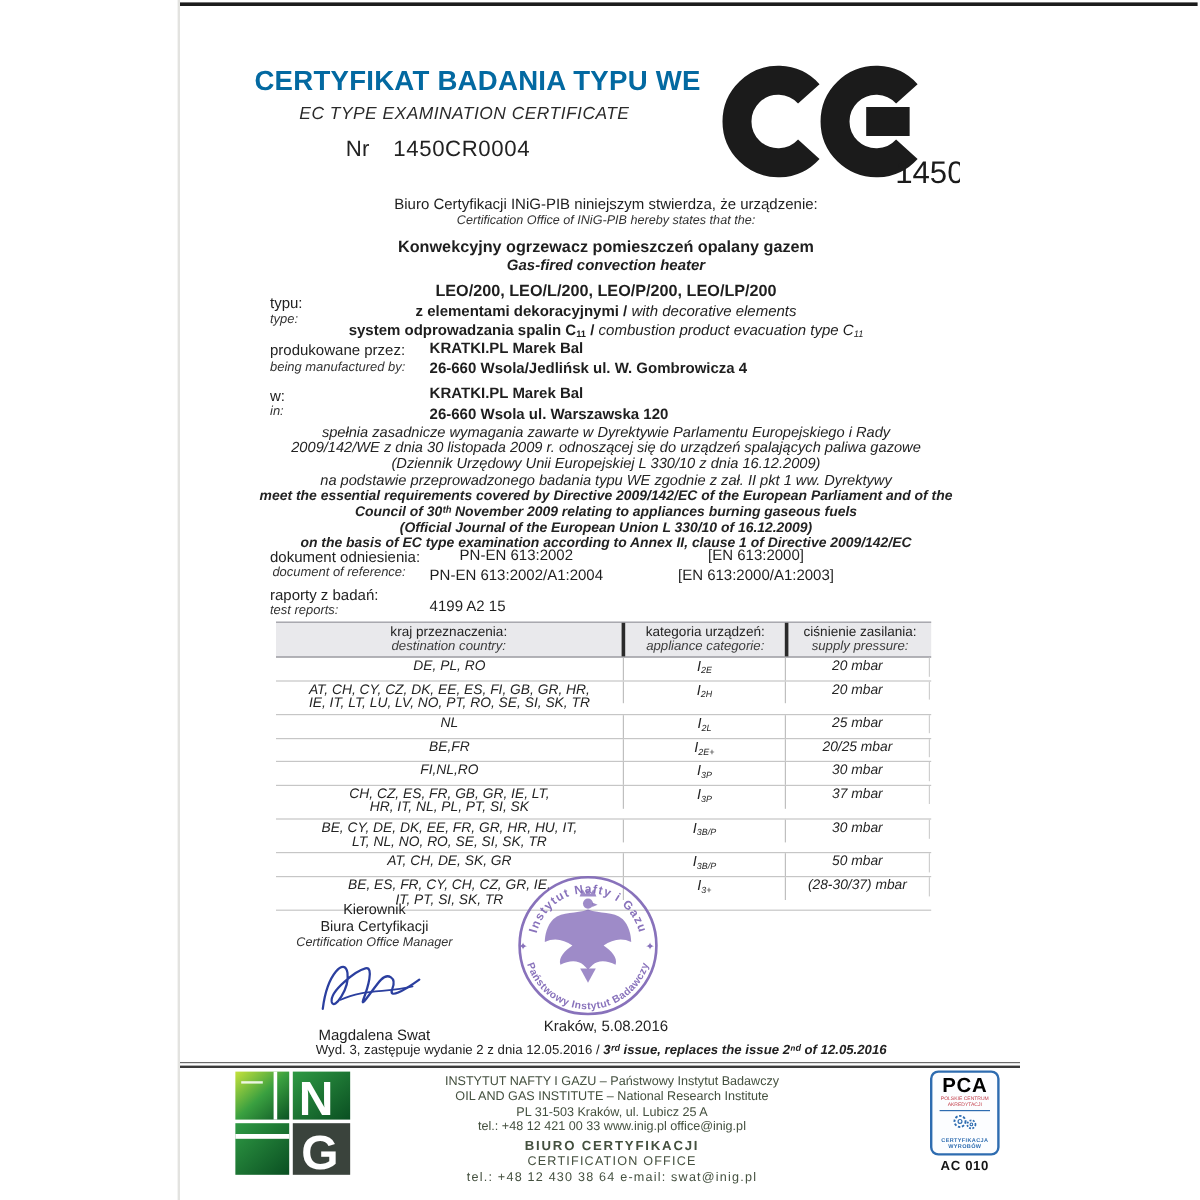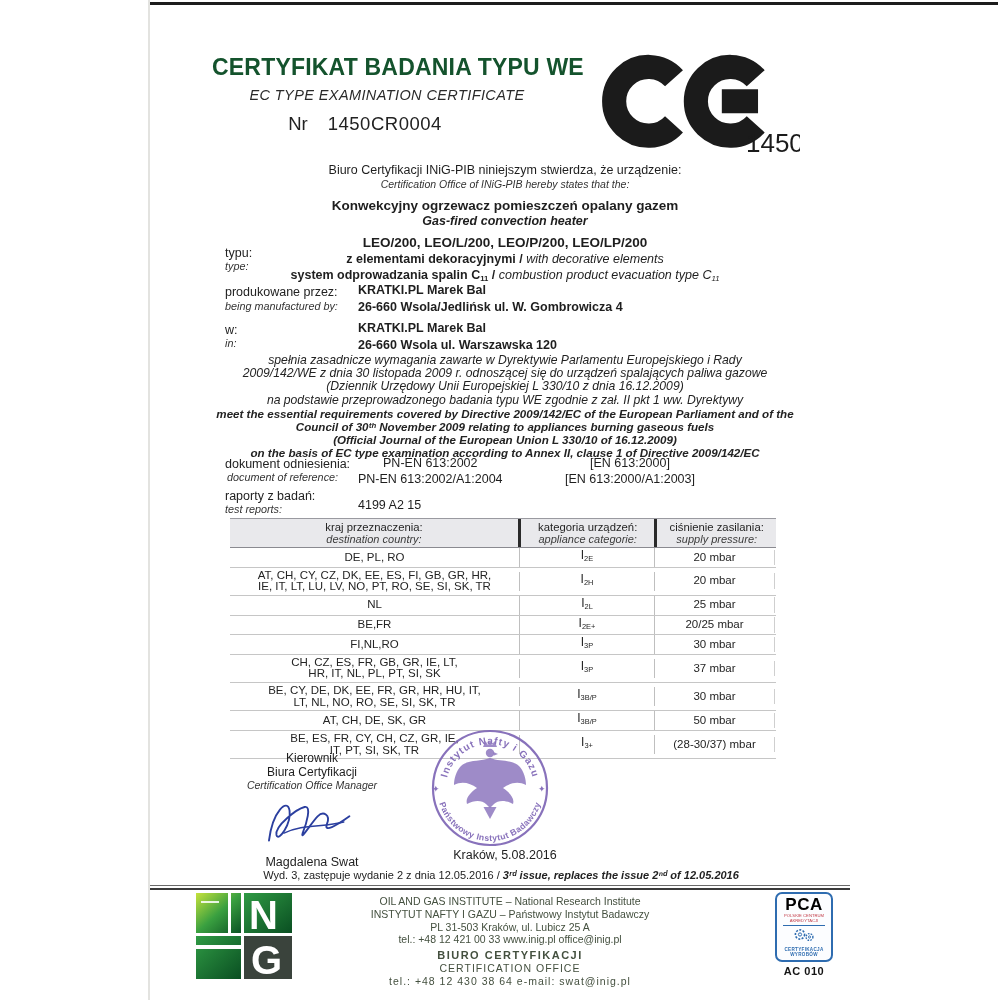--- a/index.html
+++ b/index.html
@@ -8,21 +8,21 @@
   .abs{position:absolute;}
   .c{text-align:center;}
   .b{font-weight:bold;}
   .it{font-style:italic;}
   .sub{font-size:0.62em;vertical-align:-0.28em;letter-spacing:0;}
   
   .scan-top{left:150px;top:2px;width:848px;height:3px;background:#1c1c1c;}
   .scan-left{left:148px;top:0;width:2px;height:1000px;background:#e3e3e0;}
   
   .hdr{left:212px;top:54px;width:350px;}
-  .title{font-size:23px;font-weight:bold;letter-spacing:.2px;white-space:nowrap;color:#14532d;}
+  .title{font-size:23px;font-weight:bold;letter-spacing:.2px;white-space:nowrap;color:#0369a1;}
   .subtitle{font-size:14.5px;font-style:italic;margin-top:6px;letter-spacing:.4px;color:#2a2a2a;}
   .nrline{font-size:18.5px;margin-top:10px;transform:translateX(-22px);color:#222;}
   .nrline .nrv{margin-left:20px;letter-spacing:.5px;}
   .ce{left:600px;top:53px;}
   
   .stmt{left:205px;top:163px;width:600px;}
   .stmt-pl{font-size:12.5px;}
   .stmt-en{font-size:10.5px;font-style:italic;color:#333;margin-top:1px;}
   .prod{left:205px;top:198px;width:600px;}
   .prod-pl{font-size:13.5px;font-weight:bold;}
@@ -40,21 +40,21 @@
   
   .tbl{left:230px;top:518px;width:546px;font-size:11.5px;color:#242424;}
   .thead{display:flex;background:#e9e9ec;border-top:1px solid #9a9aa0;border-bottom:1px solid #8a8a90;}
   .th{padding:2px 0;text-align:center;}
   .th .hp{font-size:11.3px;}
   .th .he{font-size:11px;font-style:italic;color:#3c3c3c;}
   .w1{width:289px;}
   .w2{width:134px;text-align:center;}
   .w3{width:119px;}
   .thead .w2{border-left:3px solid #2a2a2a;border-right:3px solid #2a2a2a;}
-  .tr{display:flex;border-bottom:1px solid #c6c6c6;align-items:center;}
+  .tr{display:flex;border-bottom:1px solid #c6c6c6;align-items:flex-start;font-style:italic;}
   .td{display:flex;flex-direction:column;justify-content:center;text-align:center;padding:2px 0;line-height:11.6px;}
   .tr .w2{border-left:1px solid #bfbfbf;border-right:1px solid #bfbfbf;}
   .tr .w3{border-right:1px solid #cfcfcf;}
   .cat{font-size:12px;}
   
   .sigL{left:222px;top:751px;width:180px;}
   .sigR{left:518px;top:751px;width:218px;}
   .s1{font-size:12px;line-height:14px;}
   .s2{font-size:10.5px;font-style:italic;line-height:13px;color:#333;}
   .sname{font-size:12.5px;margin-top:1px;}
@@ -337,22 +337,22 @@
     <rect x="5" y="8" width="18" height="2" fill="#ffffff" opacity="0.85"></rect>
     <rect x="48" y="0" width="48" height="40" fill="url(#g2)"></rect>
     <text x="53" y="36" font-size="40" font-weight="bold" fill="#ffffff">N</text>
     <rect x="0" y="43" width="45" height="43" fill="url(#g2)"></rect>
     <rect x="0" y="52" width="45" height="4" fill="#ffffff"></rect>
     <rect x="48" y="43" width="48" height="43" fill="#3a433c"></rect>
     <text x="55" y="81" font-size="40" font-weight="bold" fill="#ffffff">G</text>
   </svg>
 
   <div class="abs fctr c">
+    <div class="f-l">INSTYTUT NAFTY I GAZU – Państwowy Instytut Badawczy</div>
     <div class="f-l">OIL AND GAS INSTITUTE – National Research Institute</div>
-    <div class="f-l">INSTYTUT NAFTY I GAZU – Państwowy Instytut Badawczy</div>
     <div class="f-l">PL 31-503 Kraków, ul. Lubicz 25 A</div>
     <div class="f-l">tel.: +48 12 421 00 33   www.inig.pl   office@inig.pl</div>
     <div class="f-b">BIURO  CERTYFIKACJI</div>
     <div class="f-s">CERTIFICATION OFFICE</div>
     <div class="f-s">tel.: +48 12 430 38 64  e-mail: swat@inig.pl</div>
   </div>
 
   <div class="abs pca">
     <div class="pca-box">
       <div class="pca-acronym">PCA</div>

